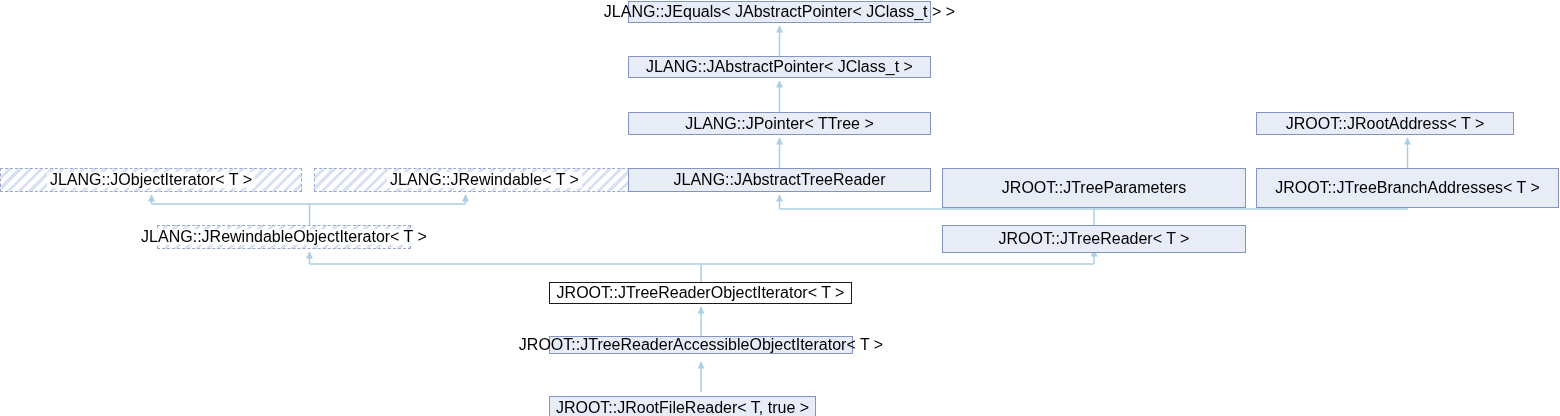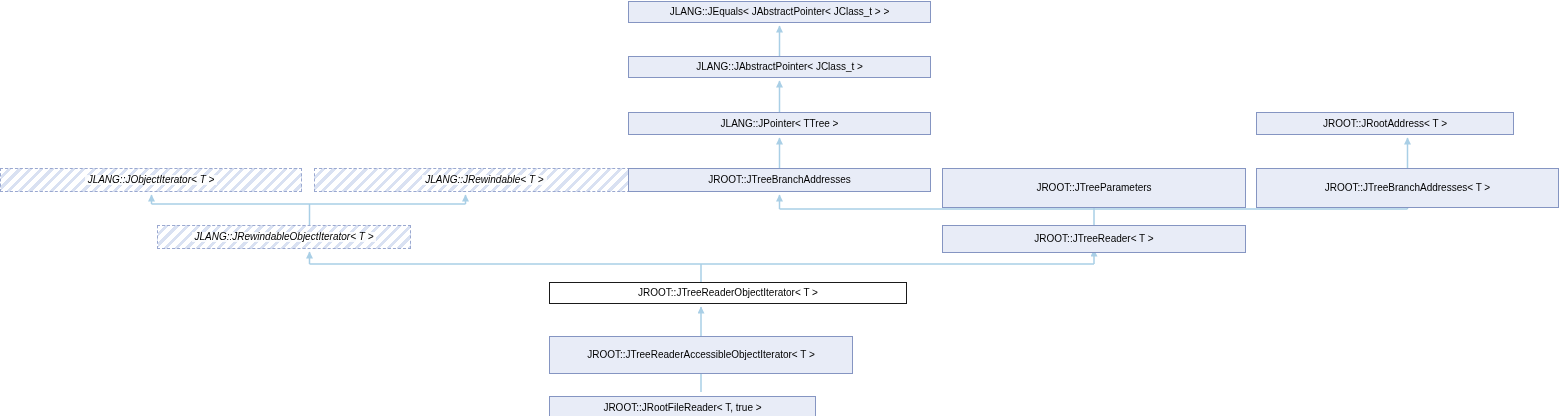--- a/index.html
+++ b/index.html
@@ -20,21 +20,21 @@
     left: 0;
     top: 0;
     pointer-events: none;
   }
   .node {
     position: absolute;
     box-sizing: border-box;
     display: flex;
     align-items: center;
     justify-content: center;
-    font-size: 10px;
+    font-size: 16px;
     line-height: 1;
     color: #000000;
     white-space: nowrap;
     background: #e8ecf7;
     border: 1px solid #8595c2;
     cursor: pointer;
   }
   .node .lbl {
     padding: 0 3px;
   }
@@ -43,21 +43,20 @@
     background-image: repeating-linear-gradient(
       135deg,
       #ffffff 0px, #ffffff 4.5px,
       #d9e1f2 4.5px, #d9e1f2 7.5px
     );
     border: 1px dashed #9aa8d0;
     cursor: default;
   }
   .node.hatched .lbl {
     background: rgba(255,255,255,0.82);
-    font-style: italic;
   }
   .node.current {
     background: #ffffff;
     border: 1px solid #1a1a1a;
     cursor: default;
   }
 </style>
 </head>
 <body>
 
@@ -114,21 +113,21 @@
 
   <div class="node hatched" style="left:0px; top:168px; width:302px; height:24px">
     <span class="lbl">JLANG::JObjectIterator&lt; T &gt;</span>
   </div>
 
   <div class="node hatched" style="left:314px; top:168px; width:341px; height:24px">
     <span class="lbl">JLANG::JRewindable&lt; T &gt;</span>
   </div>
 
   <div class="node" style="left:628px; top:168px; width:303px; height:24px">
-    <span class="lbl">JROOT::JTreeBranchAddresses</span>
+    <span class="lbl">JLANG::JAbstractTreeReader</span>
   </div>
 
   <div class="node" style="left:942px; top:168px; width:304px; height:40px">
     <span class="lbl">JROOT::JTreeParameters</span>
   </div>
 
   <div class="node" style="left:1256px; top:168px; width:303px; height:40px">
     <span class="lbl">JROOT::JTreeBranchAddresses&lt; T &gt;</span>
   </div>
 
@@ -137,25 +136,25 @@
   </div>
 
   <div class="node hatched" style="left:157px; top:225px; width:254px; height:24px">
     <span class="lbl">JLANG::JRewindableObjectIterator&lt; T &gt;</span>
   </div>
 
   <div class="node" style="left:942px; top:225px; width:304px; height:28px">
     <span class="lbl">JROOT::JTreeReader&lt; T &gt;</span>
   </div>
 
-  <div class="node current" style="left:549px; top:282px; width:358px; height:22px">
+  <div class="node current" style="left:549px; top:282px; width:303px; height:22px">
     <span class="lbl">JROOT::JTreeReaderObjectIterator&lt; T &gt;</span>
   </div>
 
-  <div class="node" style="left:549px; top:336px; width:304px; height:38px">
+  <div class="node" style="left:549px; top:336px; width:304px; height:18px">
     <span class="lbl">JROOT::JTreeReaderAccessibleObjectIterator&lt; T &gt;</span>
   </div>
 
   <div class="node" style="left:549px; top:396px; width:267px; height:23px">
     <span class="lbl">JROOT::JRootFileReader&lt; T, true &gt;</span>
   </div>
 
 </div>
 
 </body></html>

